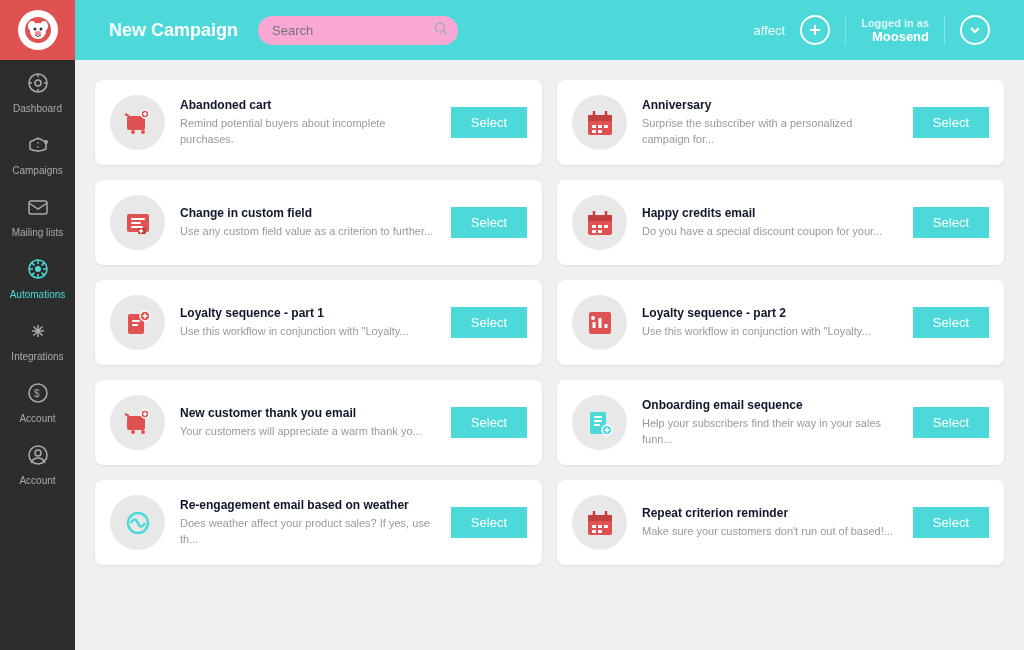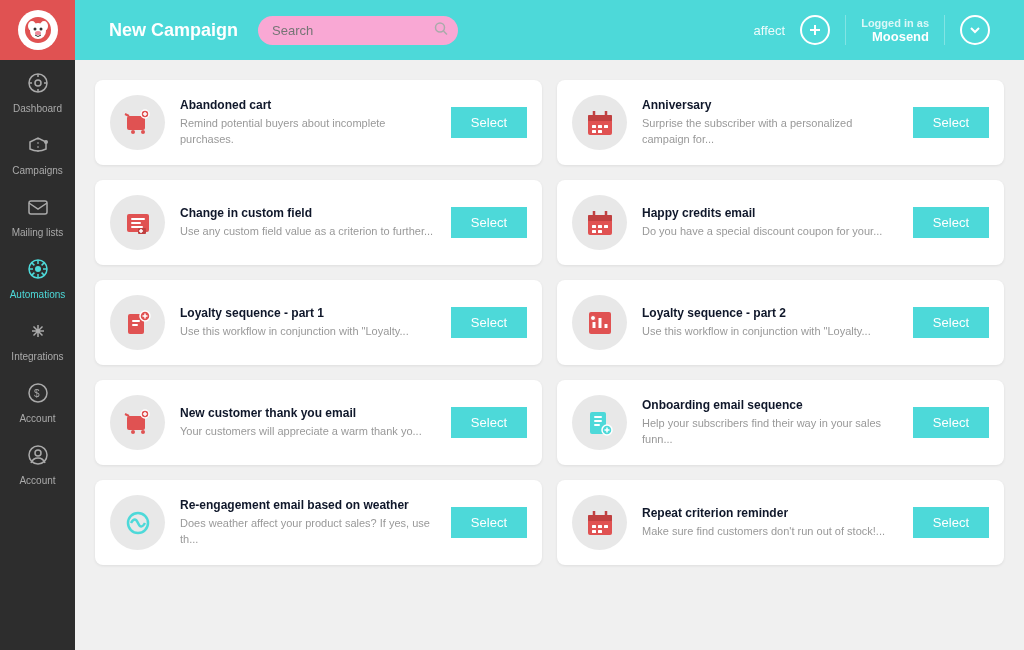--- a/index.html
+++ b/index.html
@@ -547,19 +547,19 @@
       <rect x="7" y="17" width="4" height="3" rx="0.5" fill="white"></rect>
       <rect x="13" y="17" width="4" height="3" rx="0.5" fill="white"></rect>
       <rect x="19" y="17" width="4" height="3" rx="0.5" fill="white"></rect>
       <rect x="7" y="22" width="4" height="3" rx="0.5" fill="white"></rect>
       <rect x="13" y="22" width="4" height="3" rx="0.5" fill="white"></rect>
     </svg>
       </div>
     </div>
     <div class="card-body">
       <div class="card-title">Repeat criterion reminder</div>
-      <div class="card-desc">Make sure find customers don't run out of stock!...</div>
+      <div class="card-desc">Make sure your customers don't run out of based!...</div>
     </div>
     <button class="select-btn">Select</button>
   </div>
       </div>
   </div>
 </div>
 
 </body></html>

